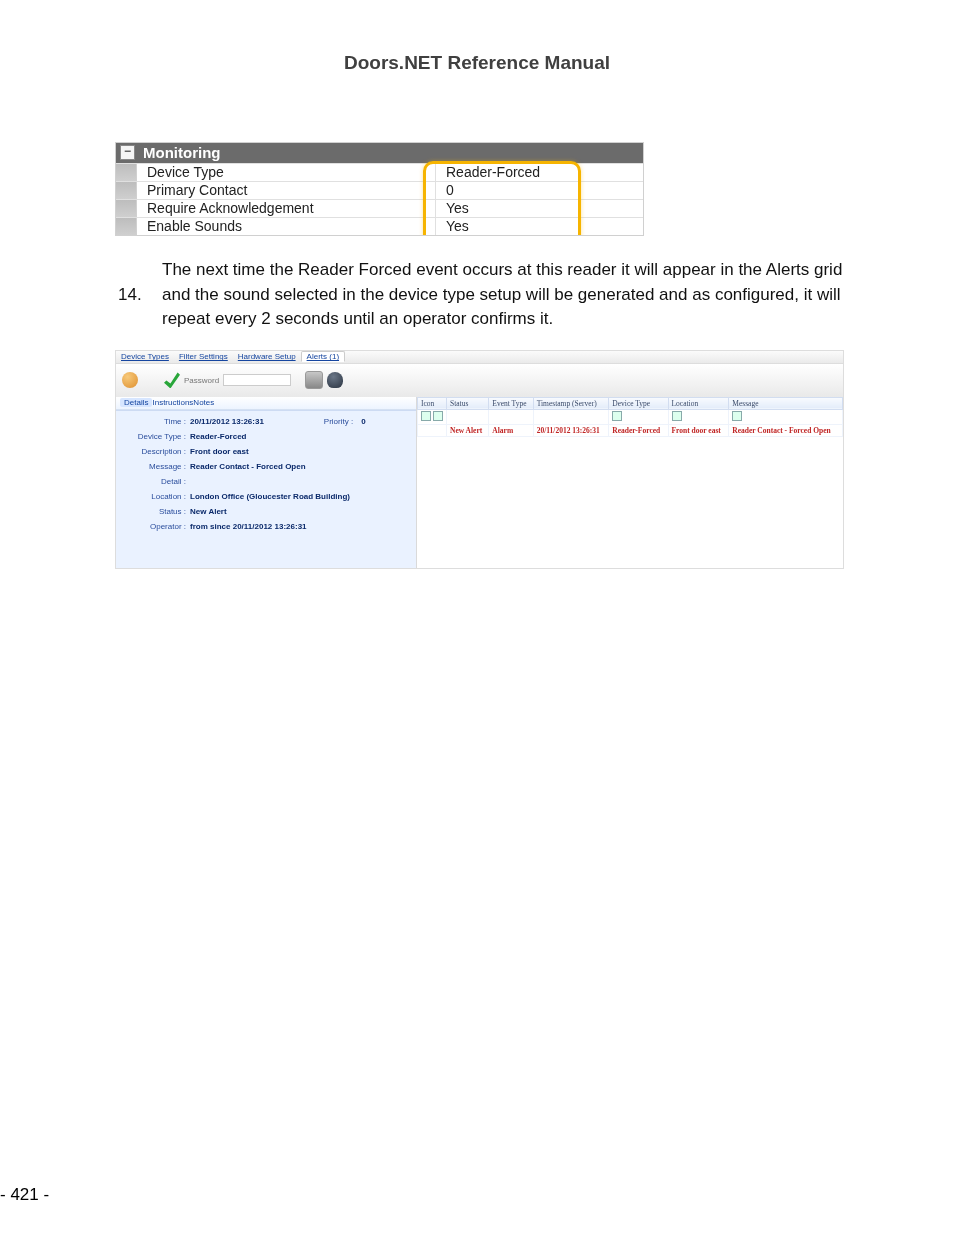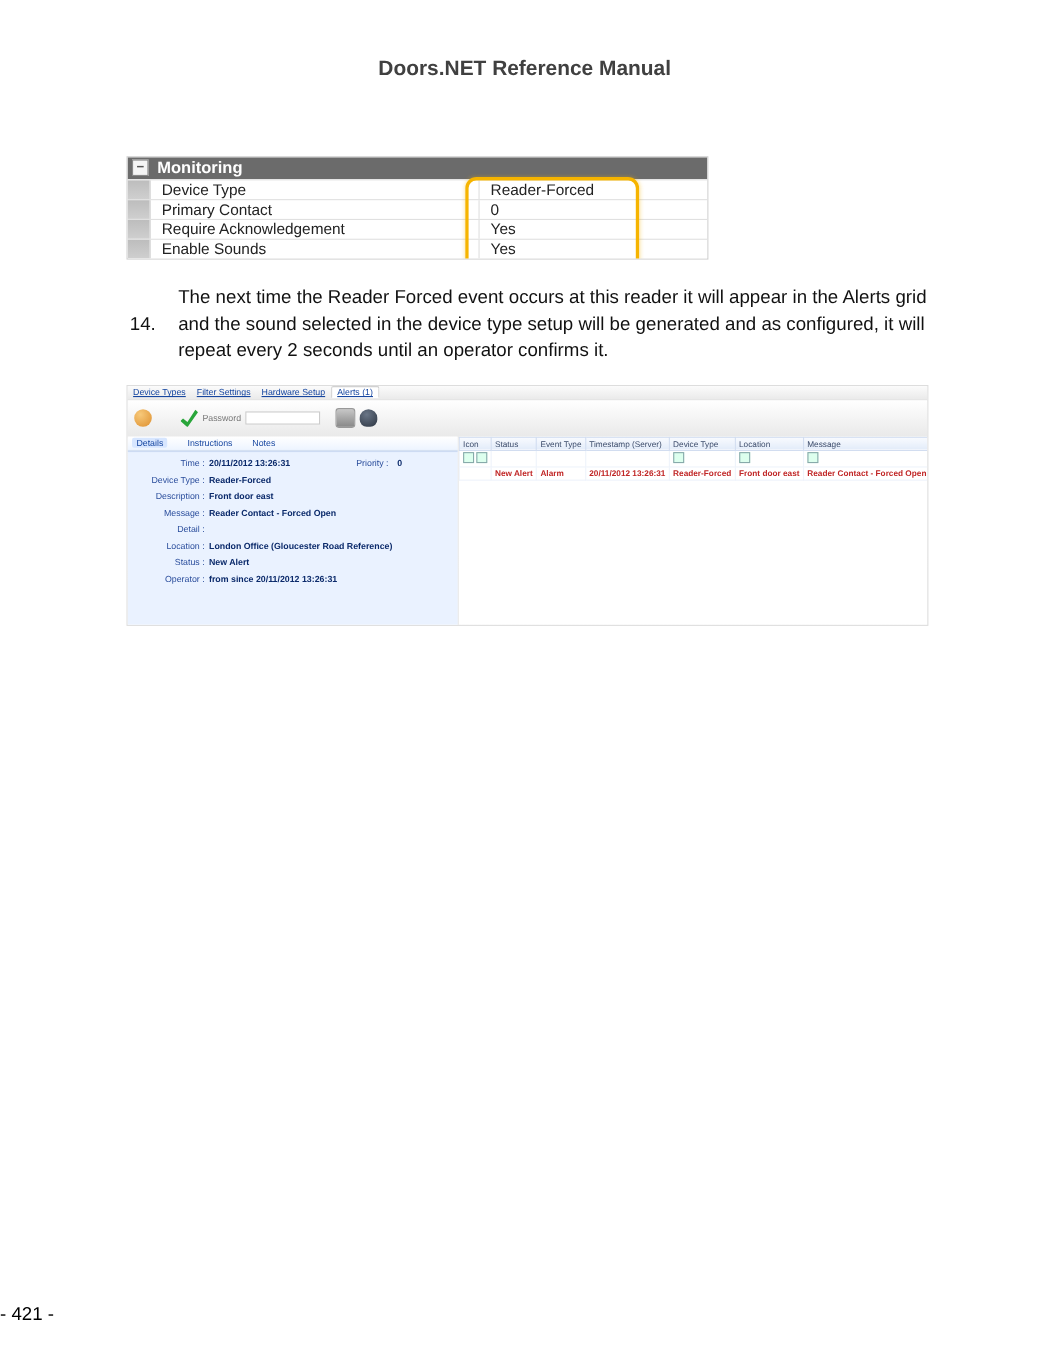--- a/index.html
+++ b/index.html
@@ -183,21 +183,21 @@
     display: flex;
     flex-direction: column;
   }
   .fig2 .left .subtabs {
     display: flex;
     font-size: 8px;
     color: #1646a0;
     background: linear-gradient(#fff,#edf4ff);
     height: 12px;
     align-items: center;
-    gap: 18px;
+    gap: 0;
     padding-left: 4px;
     border-bottom: 1px solid #d5e1f2;
   }
   .fig2 .left .subtabs span.active {
     background:#d7e6ff;
     padding:0 4px;
     border-radius:2px;
   }
   .fig2 .left .details {
     flex: 1;
@@ -219,20 +219,21 @@
   }
   .fig2 .left .drow .val {
     font-weight: bold;
     color: #0b2a6b;
   }
   .fig2 .right {
     flex: 1;
     background: #fff;
     overflow: hidden;
     font-size: 8px;
+    font-family: Liberation Serif, serif;
   }
   .fig2 .right table {
     width: 100%;
     border-collapse: collapse;
     font-size: 7.5px;
   }
   .fig2 .right th {
     background: linear-gradient(#f9fbff,#e3ecf9);
     color: #3b4b6a;
     text-align: left;
@@ -361,21 +362,21 @@
           <div class="drow">
             <div class="lbl">Message :</div>
             <div class="val">Reader Contact - Forced Open</div>
           </div>
           <div class="drow">
             <div class="lbl">Detail :</div>
             <div class="val"></div>
           </div>
           <div class="drow">
             <div class="lbl">Location :</div>
-            <div class="val">London Office (Gloucester Road Reference)</div>
+            <div class="val">London Office (Gloucester Road Building)</div>
           </div>
           <div class="drow">
             <div class="lbl">Status :</div>
             <div class="val">New Alert</div>
           </div>
           <div class="drow">
             <div class="lbl">Operator :</div>
             <div class="val">from  since 20/11/2012 13:26:31</div>
           </div>
         </div>

